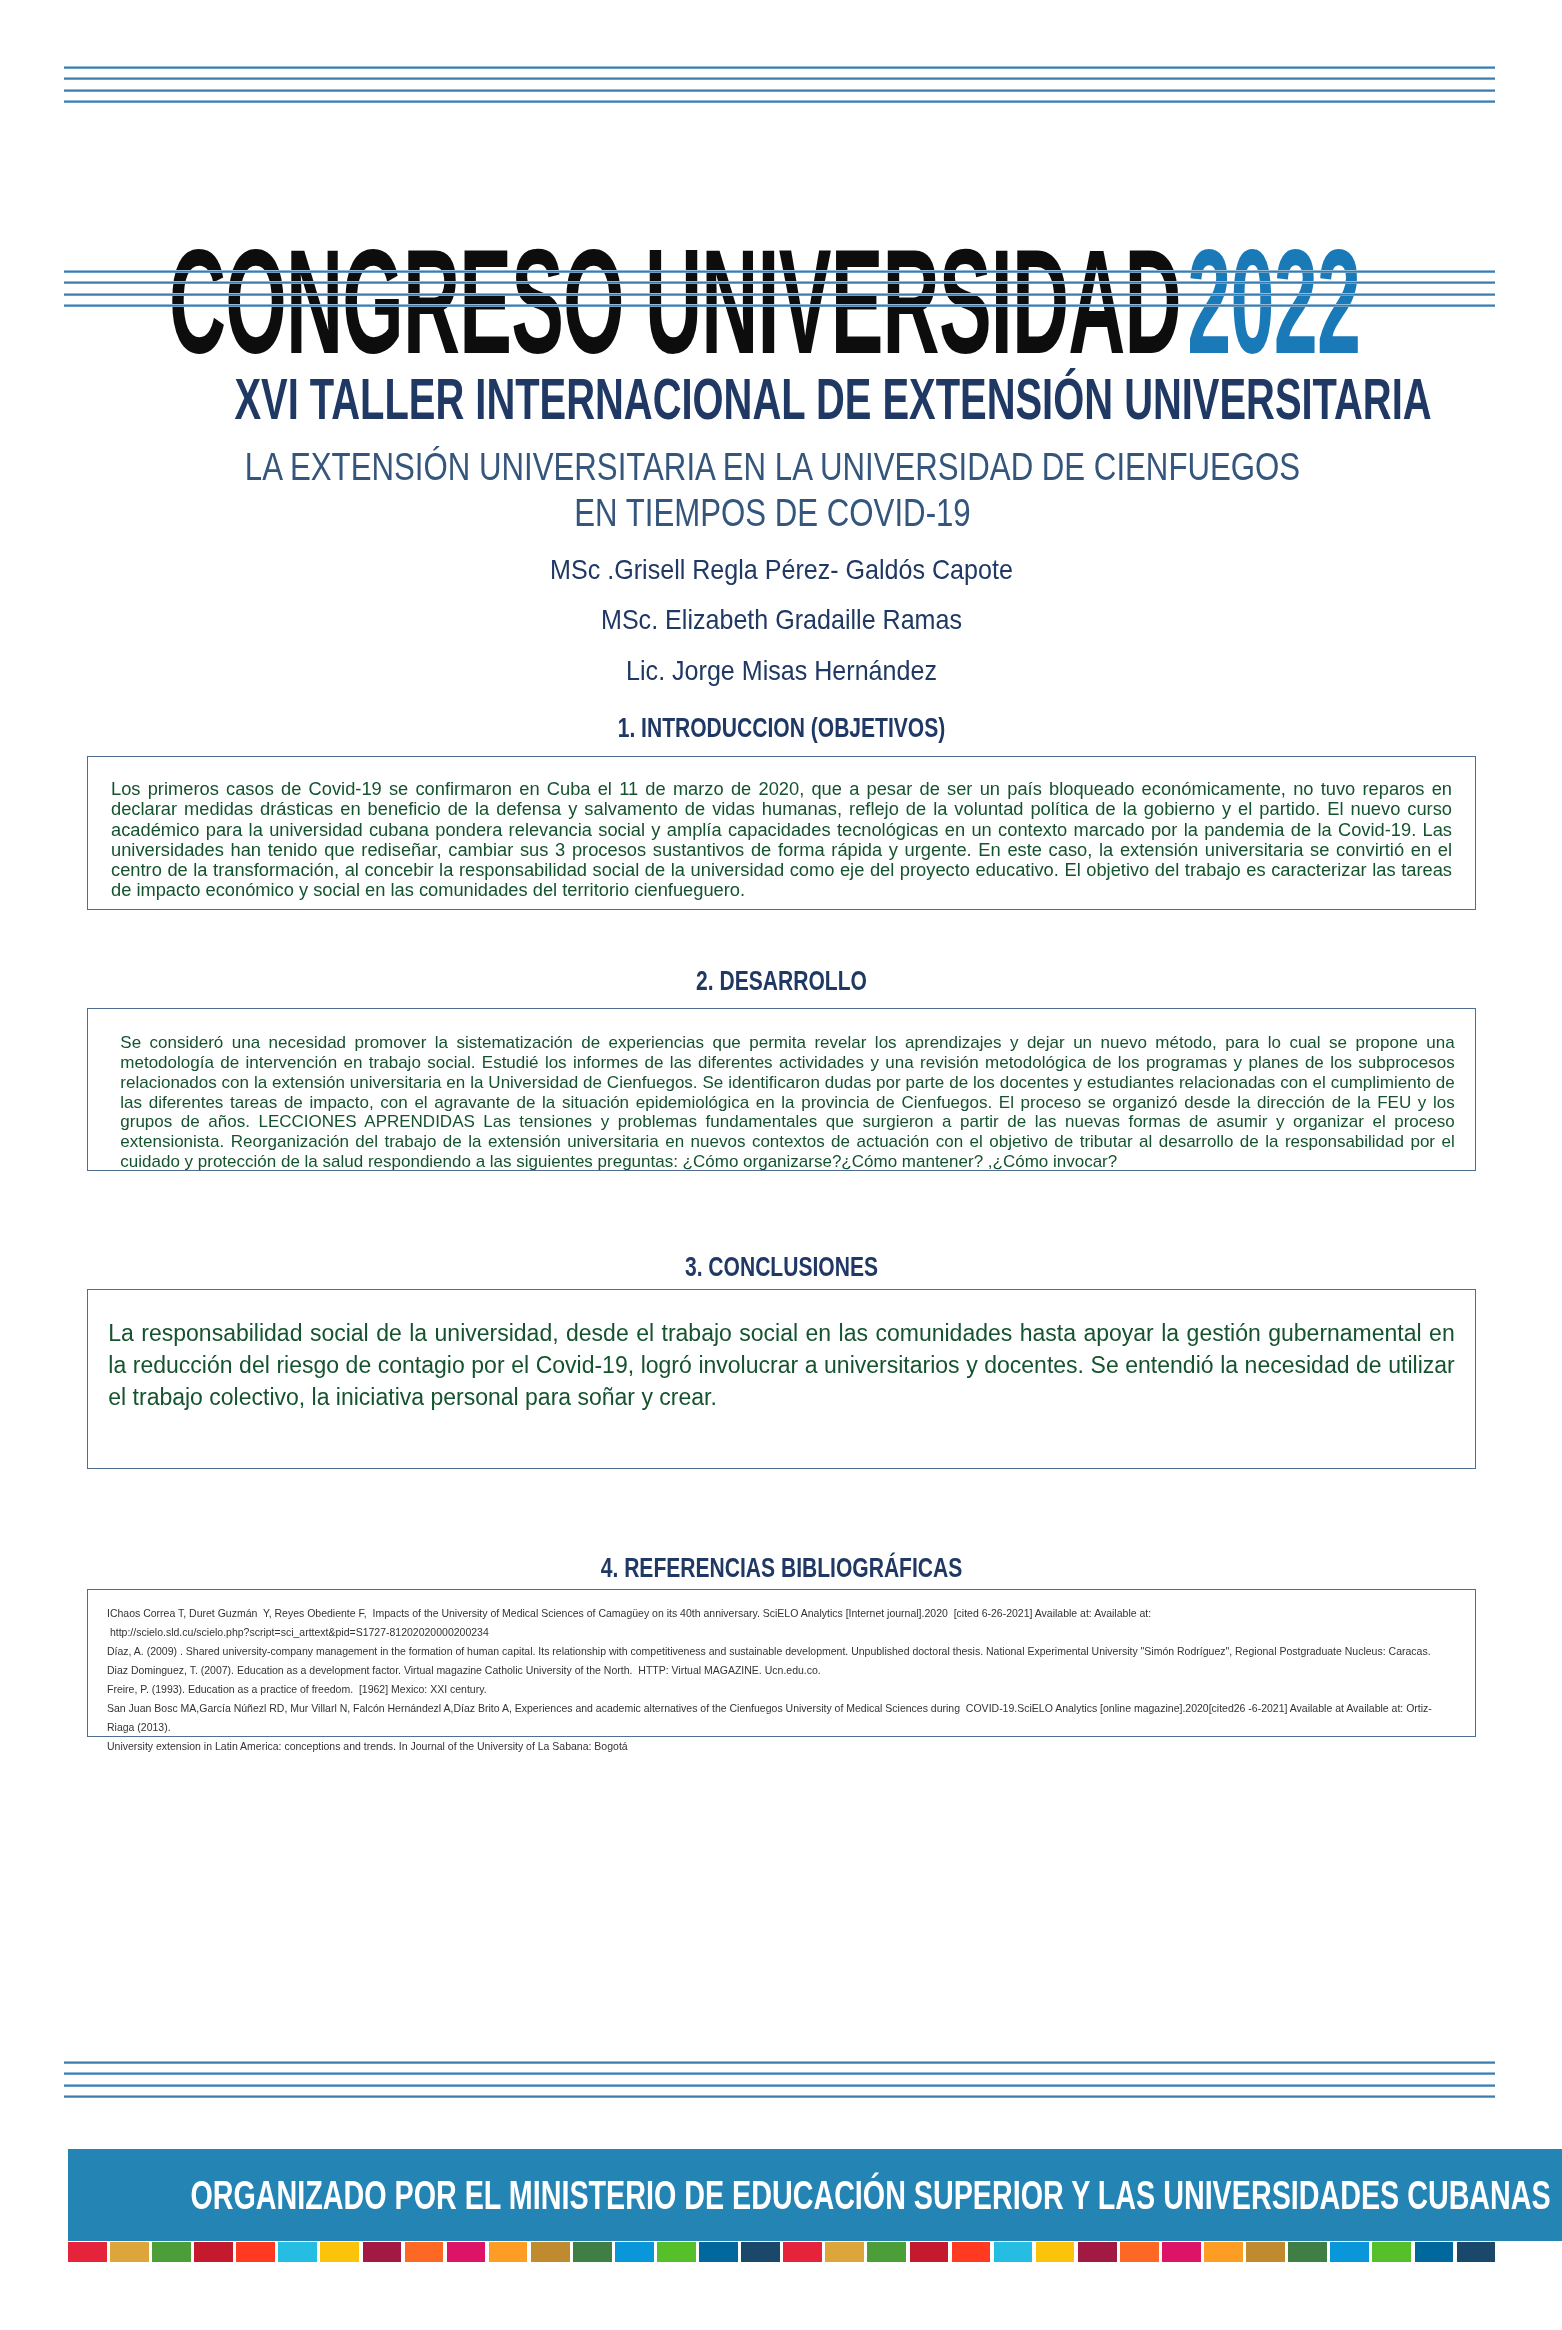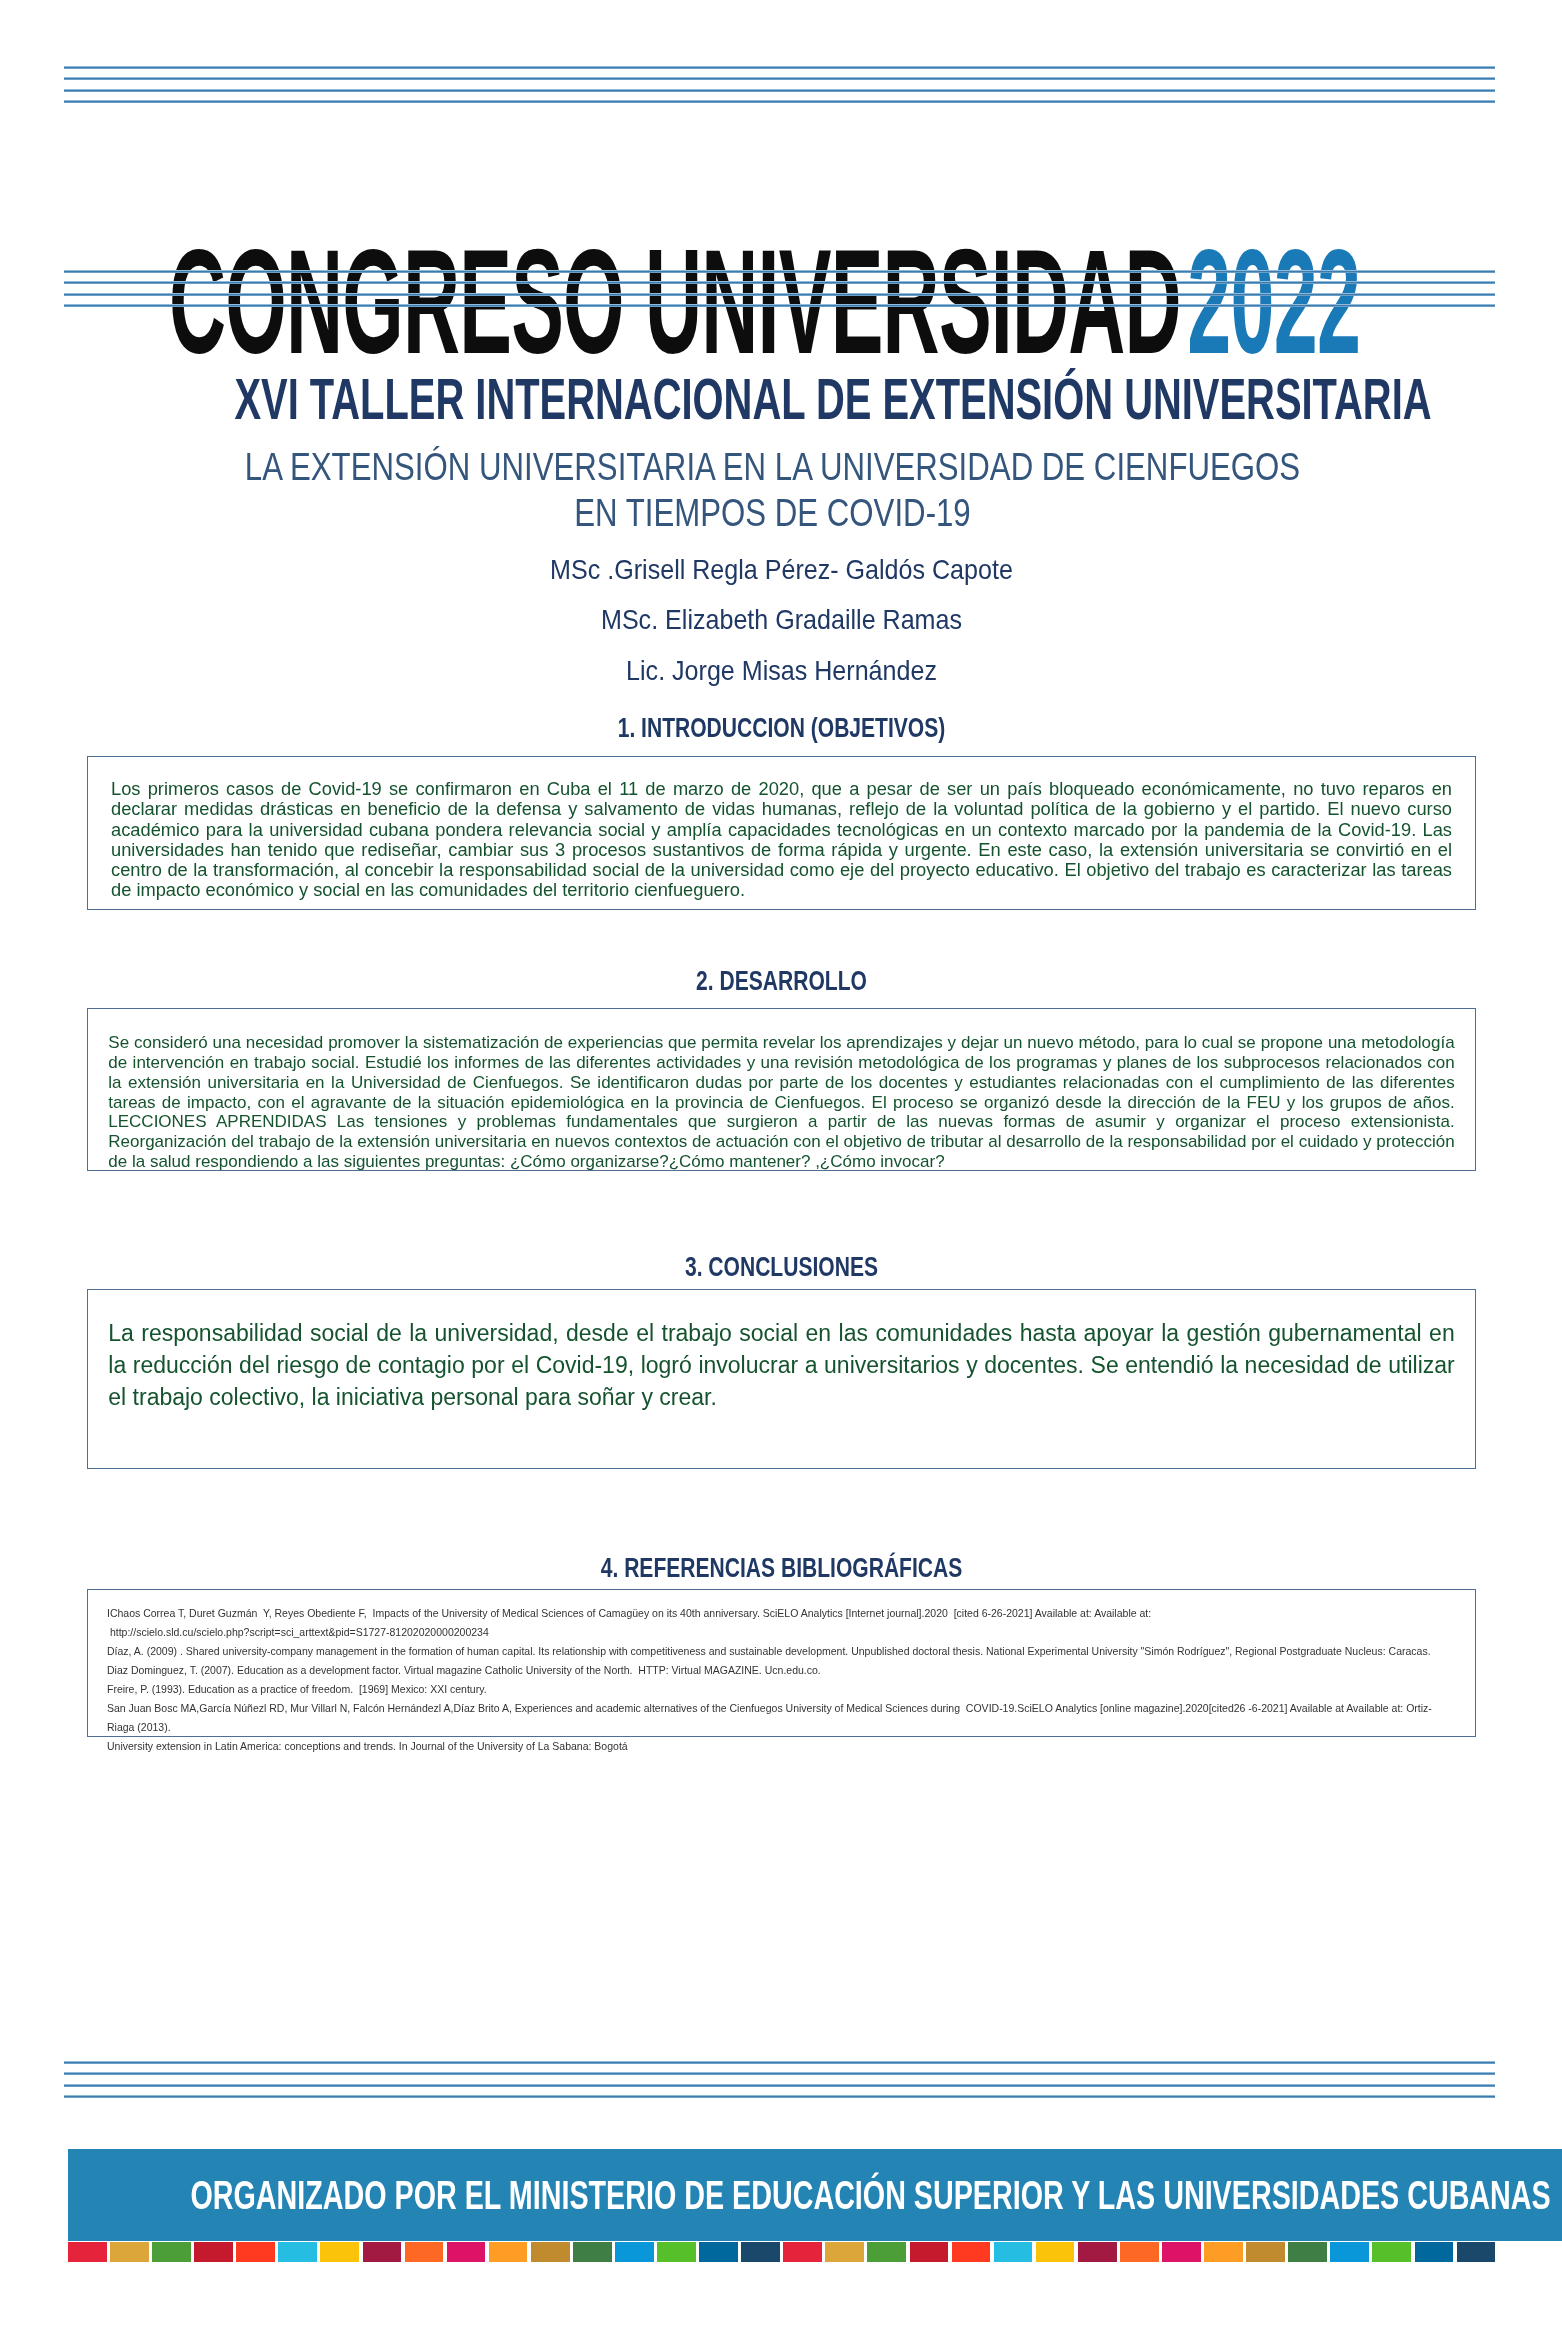--- a/index.html
+++ b/index.html
@@ -48,21 +48,21 @@
   }
   
   .box{
     position:absolute;left:87px;width:1389px;box-sizing:border-box;
     border:1.4px solid #4f6e91;background:#ffffff;
   }
   .box p{margin:0;color:#14532d;text-align:justify;}
   .box-intro{top:756px;height:154px;padding:22px 23px;}
   .box-intro p{font-size:18.3px;line-height:20.3px;}
   .box-desarrollo{top:1008px;height:163px;padding:24.4px 20.3px;}
-  .box-desarrollo p{font-size:17px;line-height:19.7px;}
+  .box-desarrollo p{font-size:17px;line-height:19.7px;margin-left:12px;}
   .box-conclusiones{top:1289px;height:180px;padding:27px 20.3px;}
   .box-conclusiones p{font-size:23px;line-height:32px;}
   .box-referencias{top:1589px;height:148px;padding:13.6px 19px;}
   .box-referencias p{
     font-size:10.5px;line-height:19px;margin:0;color:#333;
     text-align:left;white-space:pre-wrap;
   }
   
   .banner{
     position:absolute;top:2149px;left:68px;width:1530px;height:92px;
@@ -122,21 +122,21 @@
   <div class="box box-conclusiones">
     <p>La responsabilidad social de la universidad, desde el trabajo social en las comunidades hasta apoyar la gestión gubernamental en la reducción del riesgo de contagio por el Covid-19, logró involucrar a universitarios y docentes. Se entendió la necesidad de utilizar el trabajo colectivo, la iniciativa personal para soñar y crear.</p>
   </div>
 
   <h3 class="sec-heading" style="top:1553px;">4. REFERENCIAS BIBLIOGRÁFICAS</h3>
   <div class="box box-referencias">
     <p>IChaos Correa T, Duret Guzmán  Y, Reyes Obediente F,  Impacts of the University of Medical Sciences of Camagüey on its 40th anniversary. SciELO Analytics [Internet journal].2020  [cited 6-26-2021] Available at: Available at:</p>
     <p> http://scielo.sld.cu/scielo.php?script=sci_arttext&amp;pid=S1727-81202020000200234</p>
     <p>Díaz, A. (2009) . Shared university-company management in the formation of human capital. Its relationship with competitiveness and sustainable development. Unpublished doctoral thesis. National Experimental University "Simón Rodríguez", Regional Postgraduate Nucleus: Caracas.</p>
     <p>Diaz Dominguez, T. (2007). Education as a development factor. Virtual magazine Catholic University of the North.  HTTP: Virtual MAGAZINE. Ucn.edu.co.</p>
-    <p>Freire, P. (1993). Education as a practice of freedom.  [1969] Mexico: XXI century.</p>
+    <p>Freire, P. (1993). Education as a practice of freedom.  [1962] Mexico: XXI century.</p>
     <p>San Juan Bosc MA,García Núñezl RD, Mur Villarl N, Falcón Hernándezl A,Díaz Brito A, Experiences and academic alternatives of the Cienfuegos University of Medical Sciences during  COVID-19.SciELO Analytics [online magazine].2020[cited26 -6-2021] Available at Available at: Ortiz-Riaga (2013).</p>
     <p>University extension in Latin America: conceptions and trends. In Journal of the University of La Sabana: Bogotá</p>
   </div>
 
   <div class="rule-group" style="top:2061px;">
     <div class="rule-line"></div>
     <div class="rule-line"></div>
     <div class="rule-line"></div>
     <div class="rule-line"></div>
   </div>

